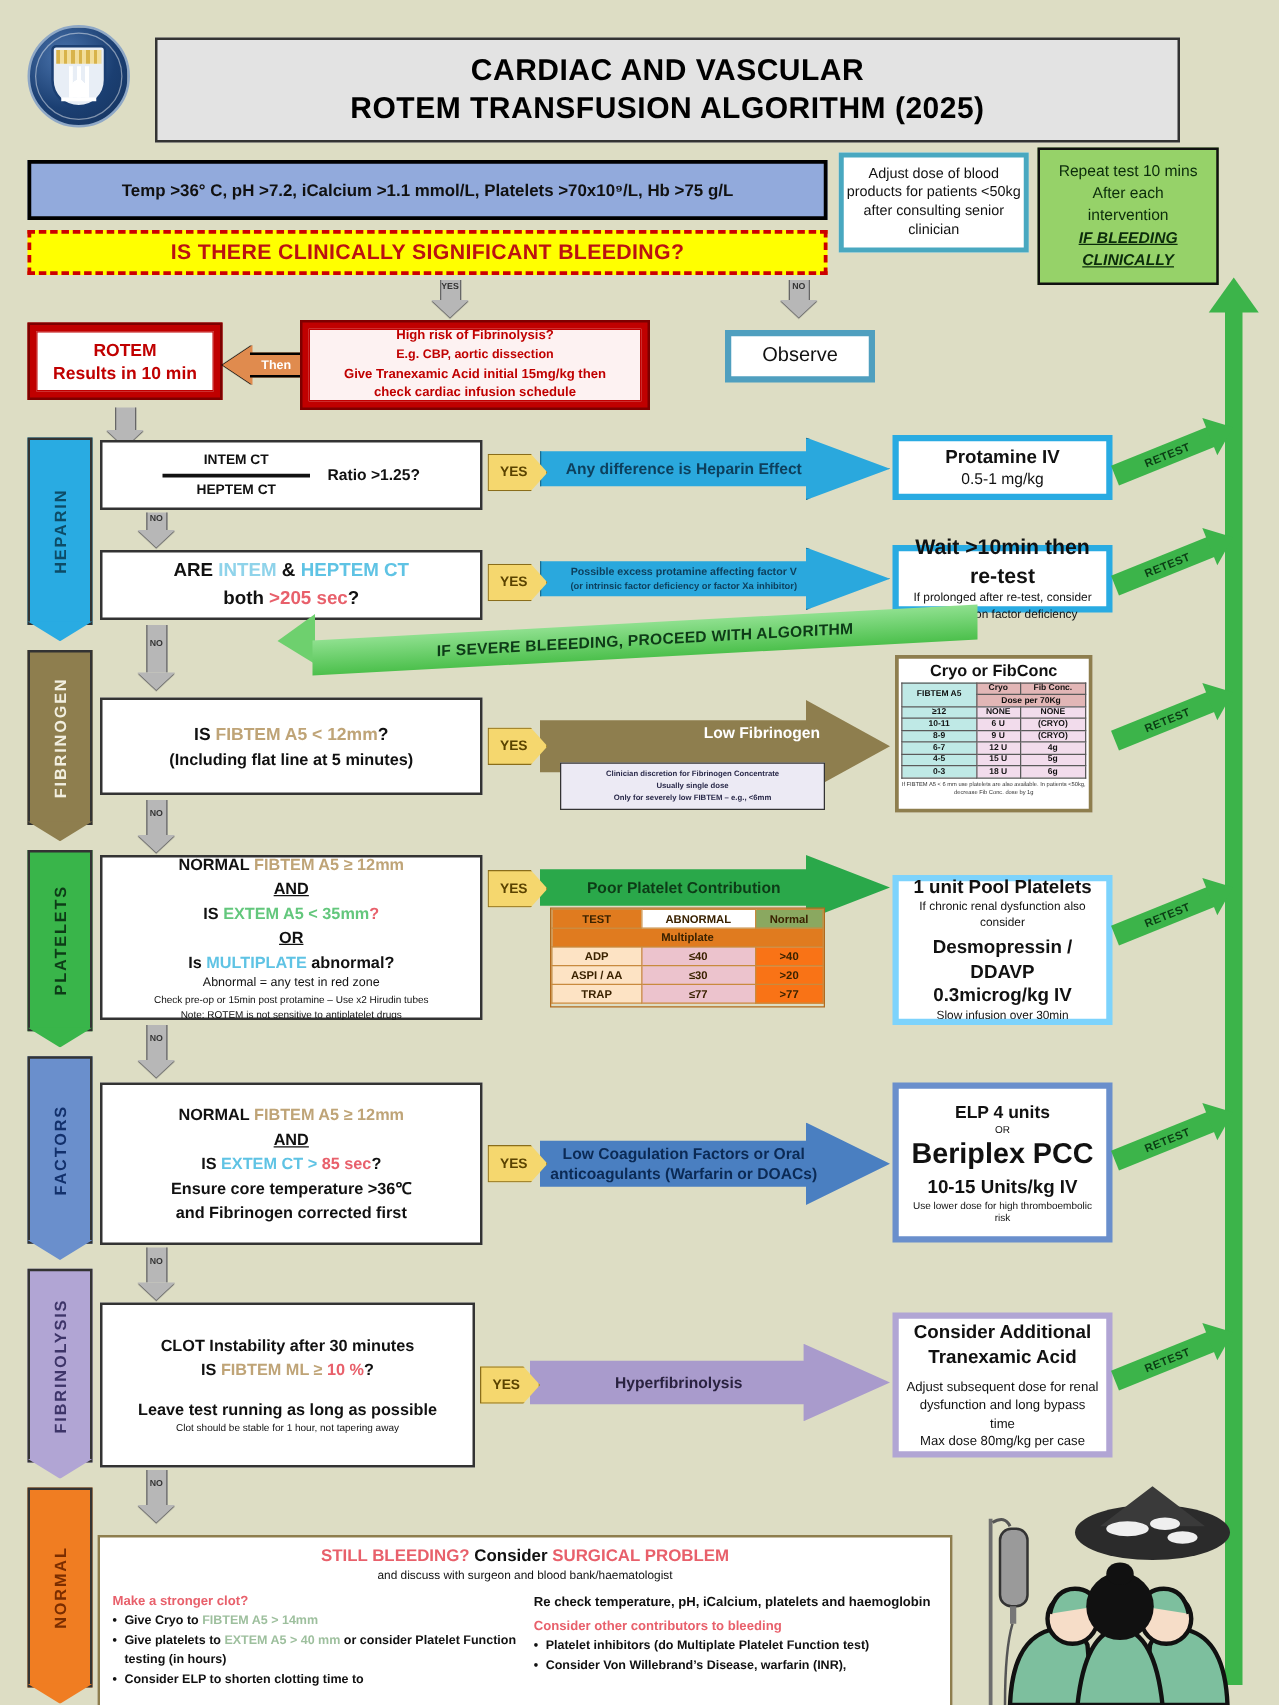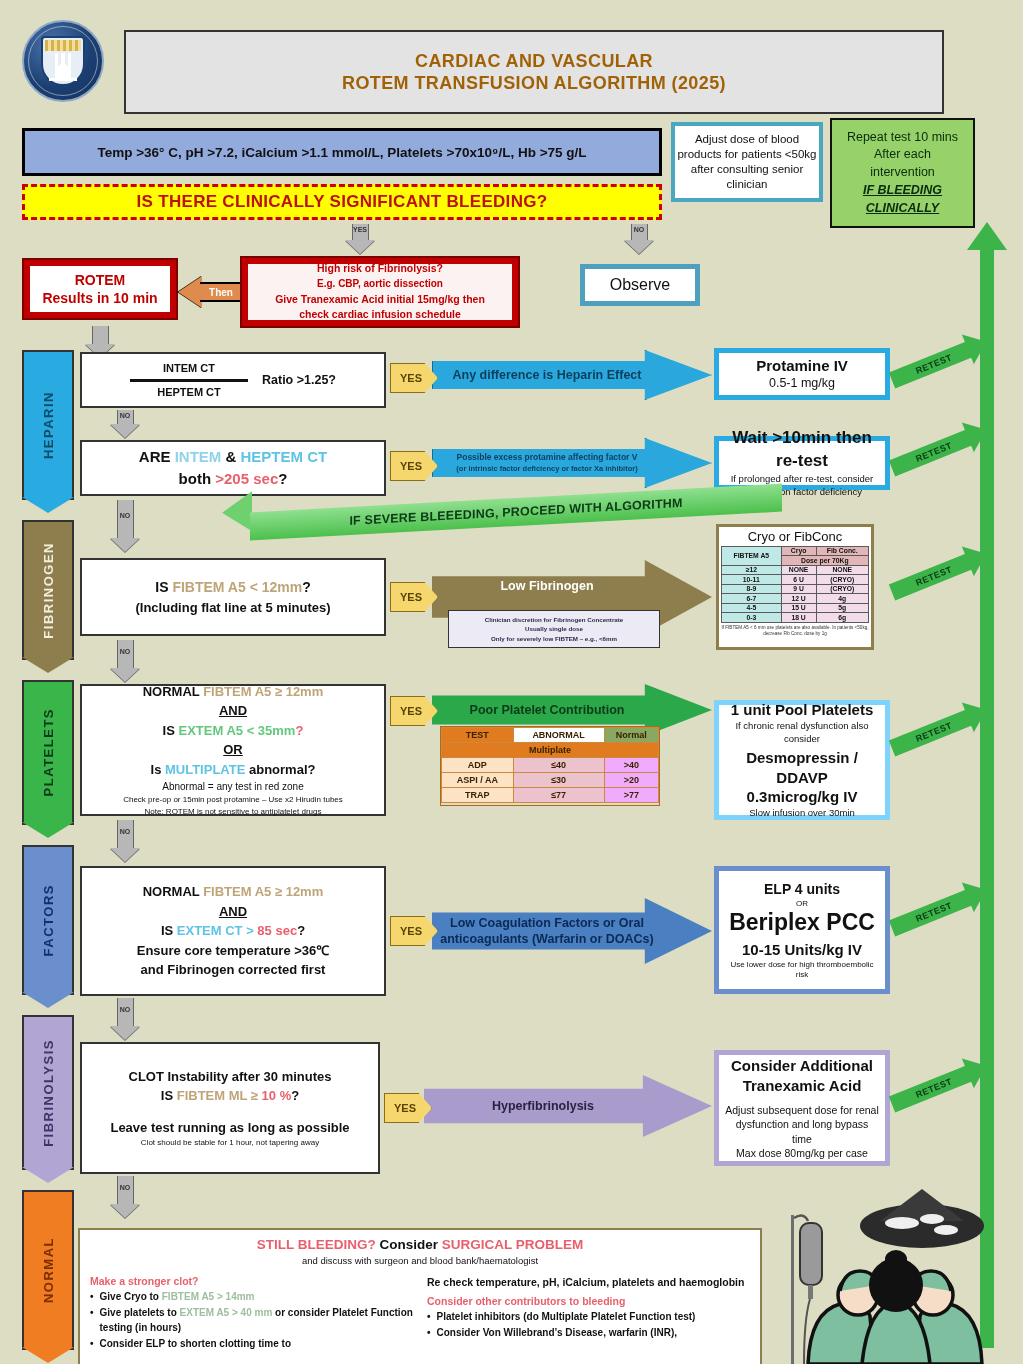--- a/index.html
+++ b/index.html
@@ -44,21 +44,21 @@
     border: 1px solid rgba(255,255,255,.45);
   }
 
   
   #title-banner {
     left: 124px; top: 30px; width: 820px; height: 84px;
     background: #e3e3e3; border: 2px solid #333;
     display:flex; flex-direction:column; align-items:center; justify-content:center;
   }
   #title-banner div {
-    color: #a16207; font-weight: bold; font-size: 18px;
+    color: #000000; font-weight: bold; font-size: 24px;
     letter-spacing: .4px; line-height: 1.24;
   }
 
   
   #param-bar {
     left: 22px; top: 128px; width: 640px; height: 48px;
     background: #92aadc; border: 3px solid #000;
     display:flex; align-items:center; justify-content:center;
   }
   #param-bar span { font-size: 13.5px; font-weight: bold; color:#111; }
@@ -282,21 +282,21 @@
     border-top:20px solid transparent; border-bottom:20px solid transparent;
     border-right:30px solid #6ed06e;
     transform: skewY(-3.1deg);
   }
 
   
   #cryo-panel {
     position:absolute; left:716px; top:524px; width:158px; height:126px;
     background:#fff; border:3px solid #8e7e4e; padding:2px;
   }
-  #cryo-panel .hdr { text-align:center; font-size:13px; font-weight:normal; color:#111; line-height:1.2; }
+  #cryo-panel .hdr { text-align:center; font-size:13px; font-weight:bold; color:#111; line-height:1.2; }
   #cryo-table { width:100%; border-collapse:collapse; margin-top:1px; }
   #cryo-table td, #cryo-table th {
     border:1px solid #5a5a5a; font-size:6.8px; font-weight:bold; text-align:center;
     padding:0px 1px; height:9.5px; color:#111;
   }
   .cy-lab { background:#bfe9e6; }
   .cy-cry { background:#e2b6b6; }
   .cy-cell{ background:#f2dcec; }
   #cryo-note { font-size:4.6px; color:#333; text-align:center; line-height:1.45; margin-top:2px; }
 
@@ -309,21 +309,21 @@
   #mp-table td, #mp-table th {
     border:1px solid #c98a3e; font-size:9px; font-weight:bold;
     text-align:center; height:15px; color:#3a2200;
   }
   .mp-h { background:#e07b1f; color:#fff; }
   .mp-ab { background:#ffffff; color:#fff; }
   .mp-no { background:#8aa860; color:#fff; }
   .mp-sub{ background:#e07b1f; color:#fff; }
   .mp-t { background:#fde3c4; }
   .mp-r { background:#ecc3cd; }
-  .mp-g { background:#f0abfc;margin-top:40px; }
+  .mp-g { background:#f97316;margin-top:40px; }
 
   
   #fibconc-note {
     position:absolute; left:448px; top:610px; width:212px; height:38px;
     background:#eceaf4; border:1px solid #333;
     display:flex; flex-direction:column; align-items:center; justify-content:center;
     text-align:center; z-index:4;
   }
   #fibconc-note span { font-size:6.2px; font-weight:bold; color:#2a2a4a; line-height:1.5; }
 
@@ -523,21 +523,21 @@
 <div class="decision" style="left:80px; top:558px; width:306px; height:78px;">
   <div class="l" style="font-size:14px;">
     <span>IS </span><span class="tan">FIBTEM A5 &lt; 12mm</span><span>?</span>
   </div>
   <div class="l" style="font-size:13px;">(Including flat line at 5 minutes)</div>
 </div>
 
 <div class="yes-tag" style="left:390px; top:582px;">
   <span>YES</span>
 </div>
-<div class="big-arrow ar-tan" style="left:432px; top:560px; width:280px; height:74px;">
+<div class="big-arrow ar-tan" style="left:432px; top:560px; width:280px; height:74px;justify-content:flex-end;">
   <span style="margin-top:-22px;">Low Fibrinogen</span>
 </div>
 <div id="fibconc-note">
   <span>Clinician discretion for Fibrinogen Concentrate</span>
   <span>Usually single dose</span>
   <span>Only for severely low FIBTEM – e.g., &lt;6mm</span>
 </div>
 
 <div id="cryo-panel">
   <div class="hdr">Cryo or FibConc</div>

